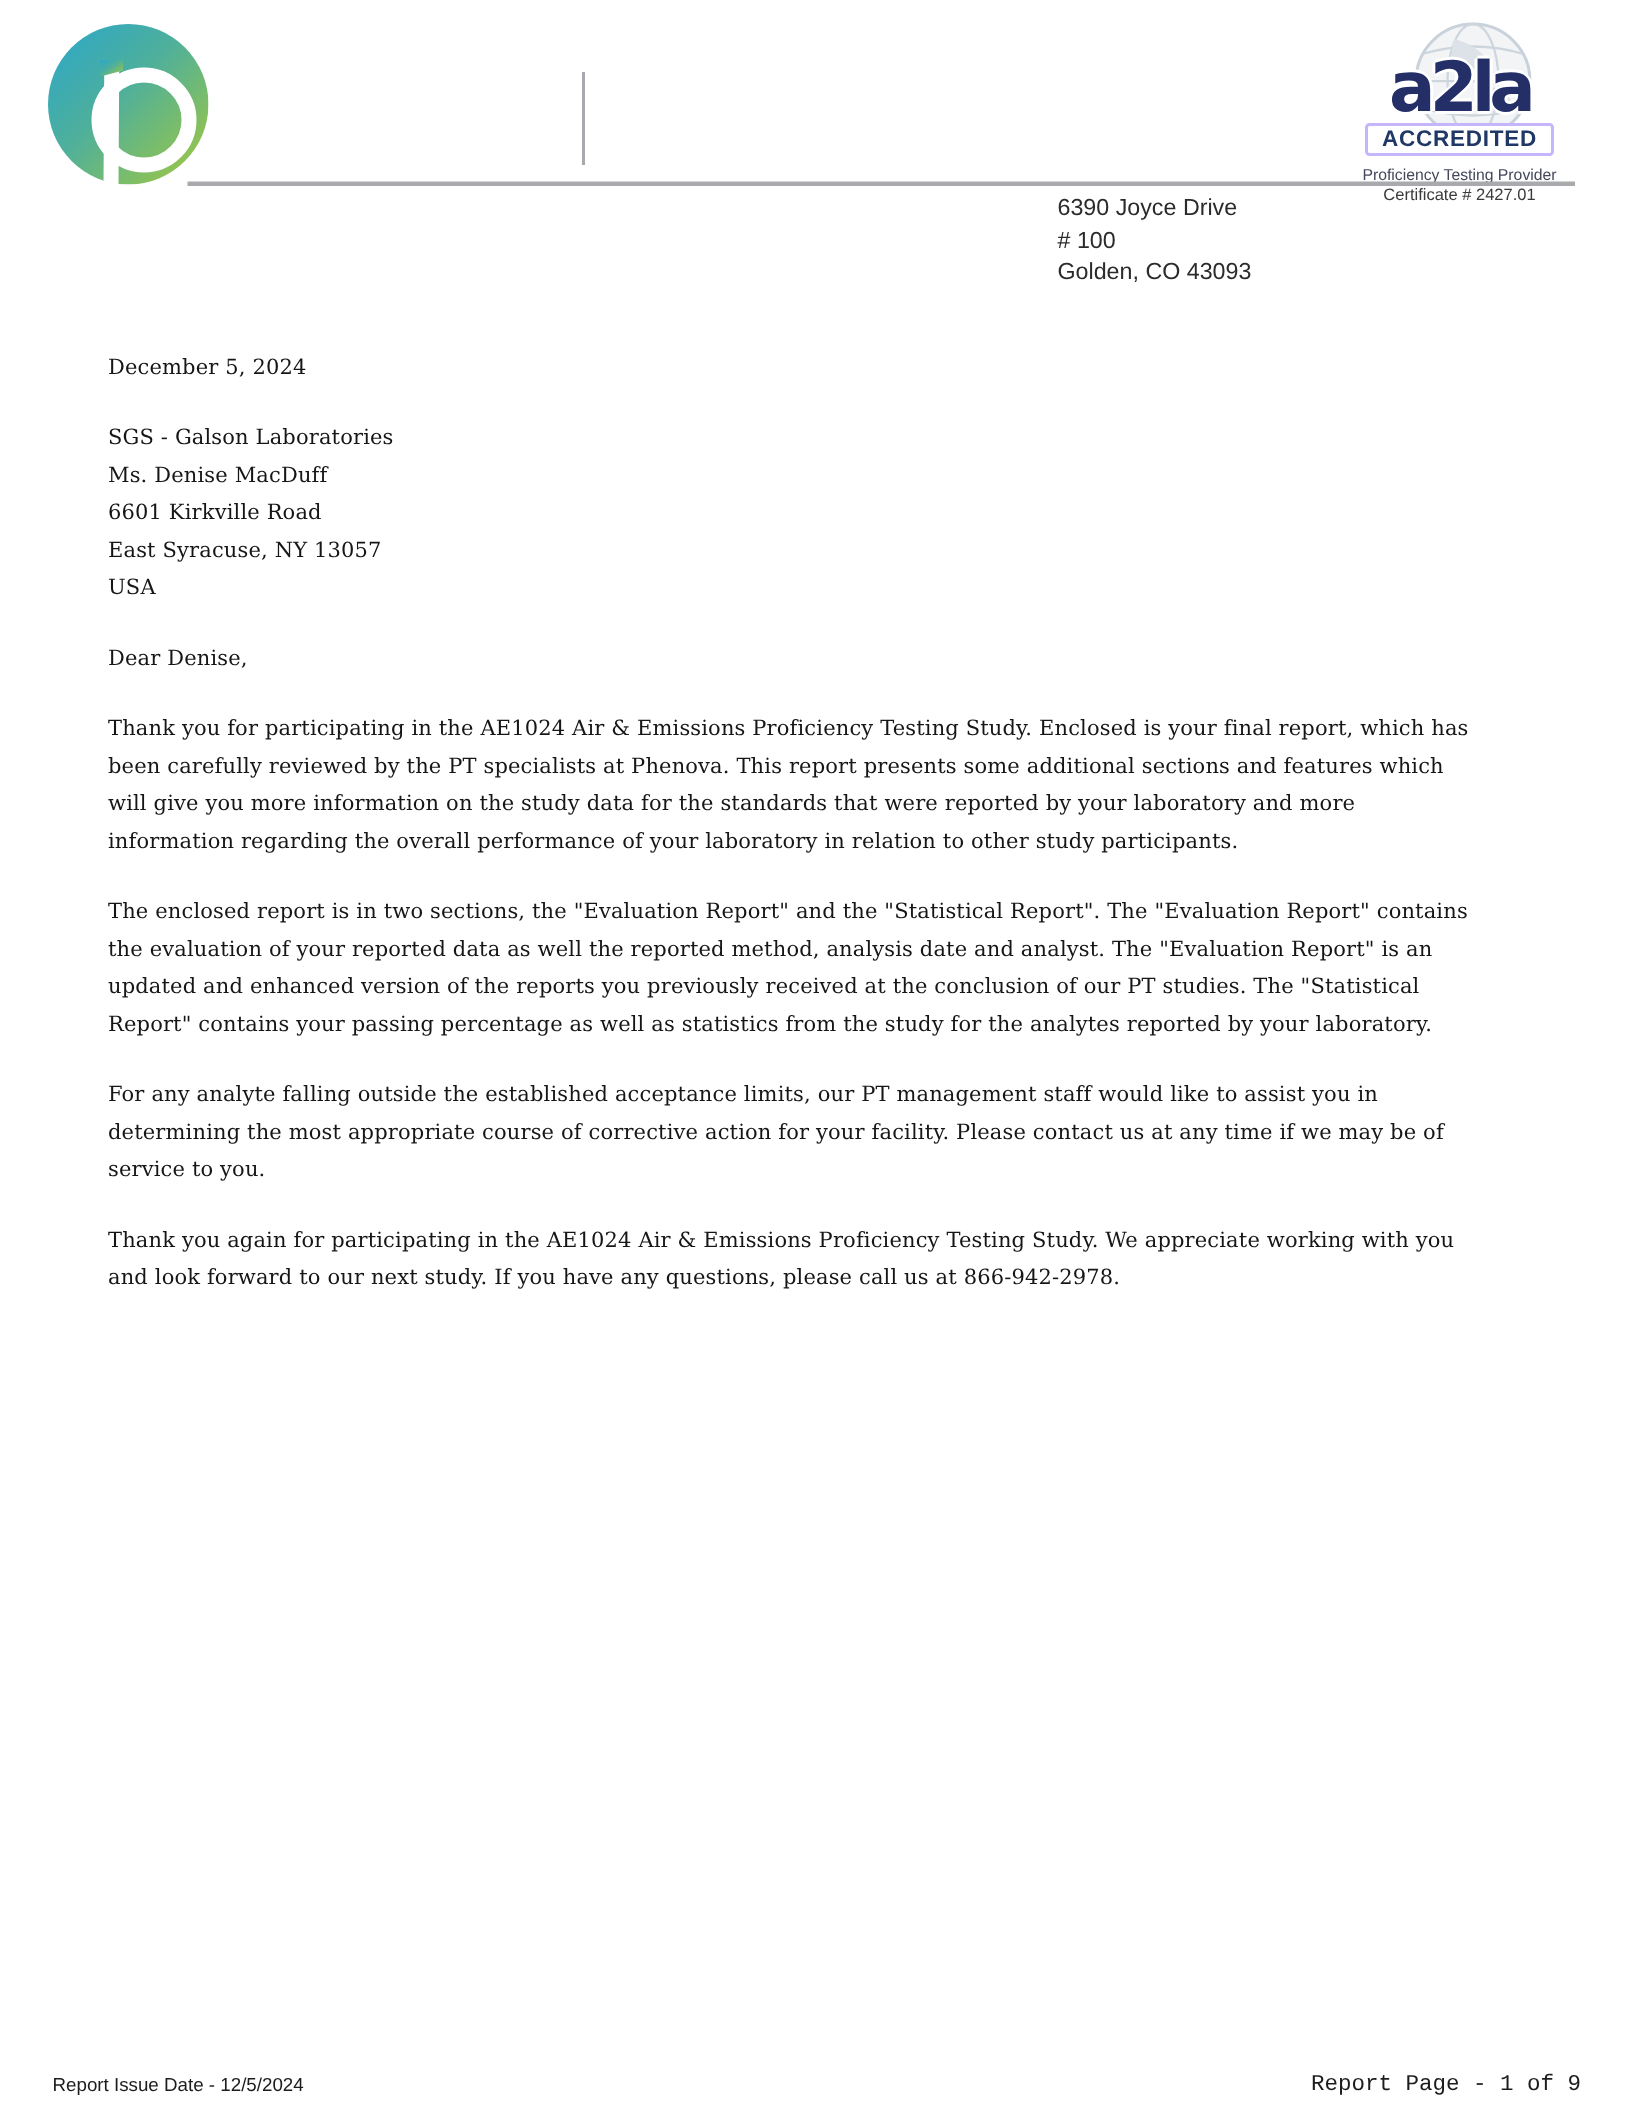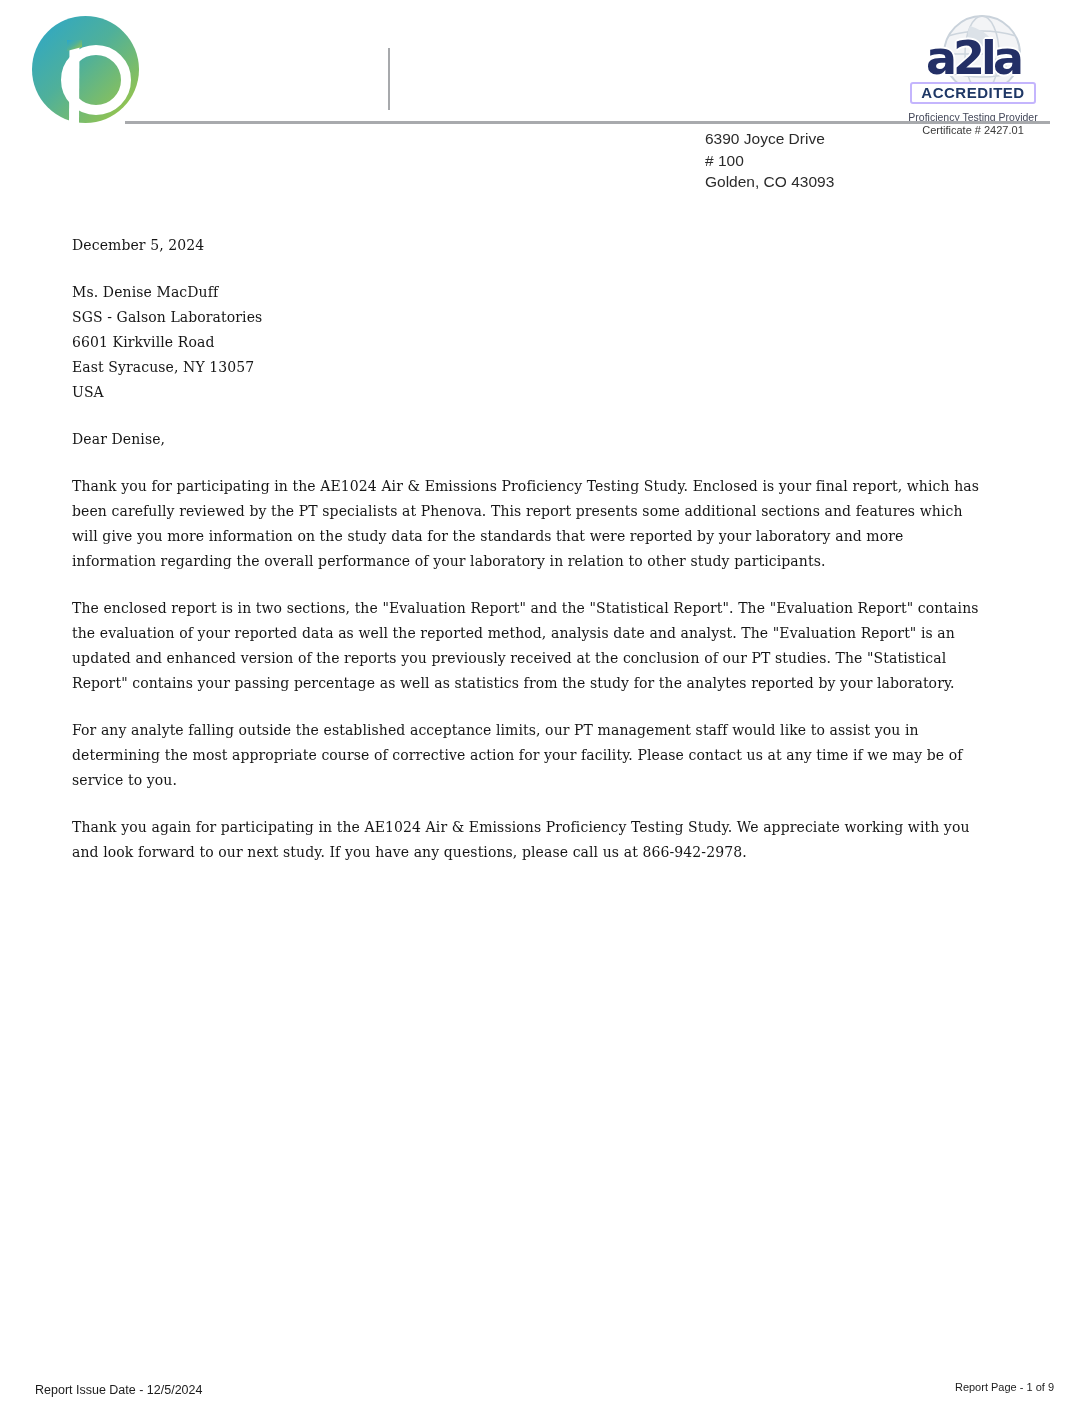--- a/index.html
+++ b/index.html
@@ -60,21 +60,21 @@
     font-family:"DejaVu Serif", serif; font-size:14px; line-height:25px;
     color:#161616; letter-spacing:0.1px;
   }
   .letter .date { margin:0 0 22px 0; }
   .letter .recipient div { margin:0; }
   .letter .salutation { margin:22px 0; }
   .letter .para { margin:0 0 22px 0; }
 
   
   .footer-left  { position:absolute; left:35px;  top:1383px; font-size:12.5px; color:#1C1C1C; }
-  .footer-right { position:absolute; right:34px; top:1381px; font-size:11px; color:#1C1C1C; }
+  .footer-right { position:absolute; right:34px; top:1381px; font-size:15px; color:#1C1C1C;font-family:Liberation Mono, monospace; }
 </style>
 </head>
 <body>
 
 <div class="page">
 
   <div class="logo-mark">
     <svg viewBox="0 0 107 107" width="107" height="107" aria-hidden="true">
       <defs>
         <linearGradient id="pgrad" x1="0" y1="0" x2="1" y2="1">
@@ -116,22 +116,22 @@
 
   <div class="contact addr">
     <div>6390 Joyce Drive</div>
     <div># 100</div>
     <div>Golden, CO 43093</div>
   </div>
 
   <div class="letter">
     <div class="date">December 5, 2024</div>
     <div class="recipient">
+      <div>SGS - Galson Laboratories</div>
       <div>Ms. Denise MacDuff</div>
-      <div>SGS - Galson Laboratories</div>
       <div>6601 Kirkville Road</div>
       <div>East Syracuse, NY 13057</div>
       <div>USA</div>
     </div>
     <div class="salutation">Dear Denise,</div>
     <p class="para">Thank you for participating in the AE1024 Air &amp; Emissions Proficiency Testing Study.  Enclosed is your final report, which has been carefully reviewed by the PT specialists at Phenova.  This report presents some additional sections and features which will give you more information on the study data for the standards that were reported by your laboratory and more information regarding the overall performance of your laboratory in relation to other study participants.</p>
     <p class="para">The enclosed report is in two sections, the "Evaluation Report" and the "Statistical Report".  The "Evaluation Report" contains the evaluation of your reported data as well the reported method, analysis date and analyst.  The "Evaluation Report" is an updated and enhanced version of the reports you previously received at the conclusion of our PT studies.  The "Statistical Report" contains your passing percentage as well as statistics from the study for the analytes reported by your laboratory.</p>
     <p class="para">For any analyte falling outside the established acceptance limits, our PT management staff would like to assist you in determining the most appropriate course of corrective action for your facility.  Please contact us at any time if we may be of service to you.</p>
     <p class="para">Thank you again for participating in the AE1024 Air &amp; Emissions Proficiency Testing Study.  We appreciate working with you and look forward to our next study.  If you have any questions, please call us at 866-942-2978.</p>
   </div>

